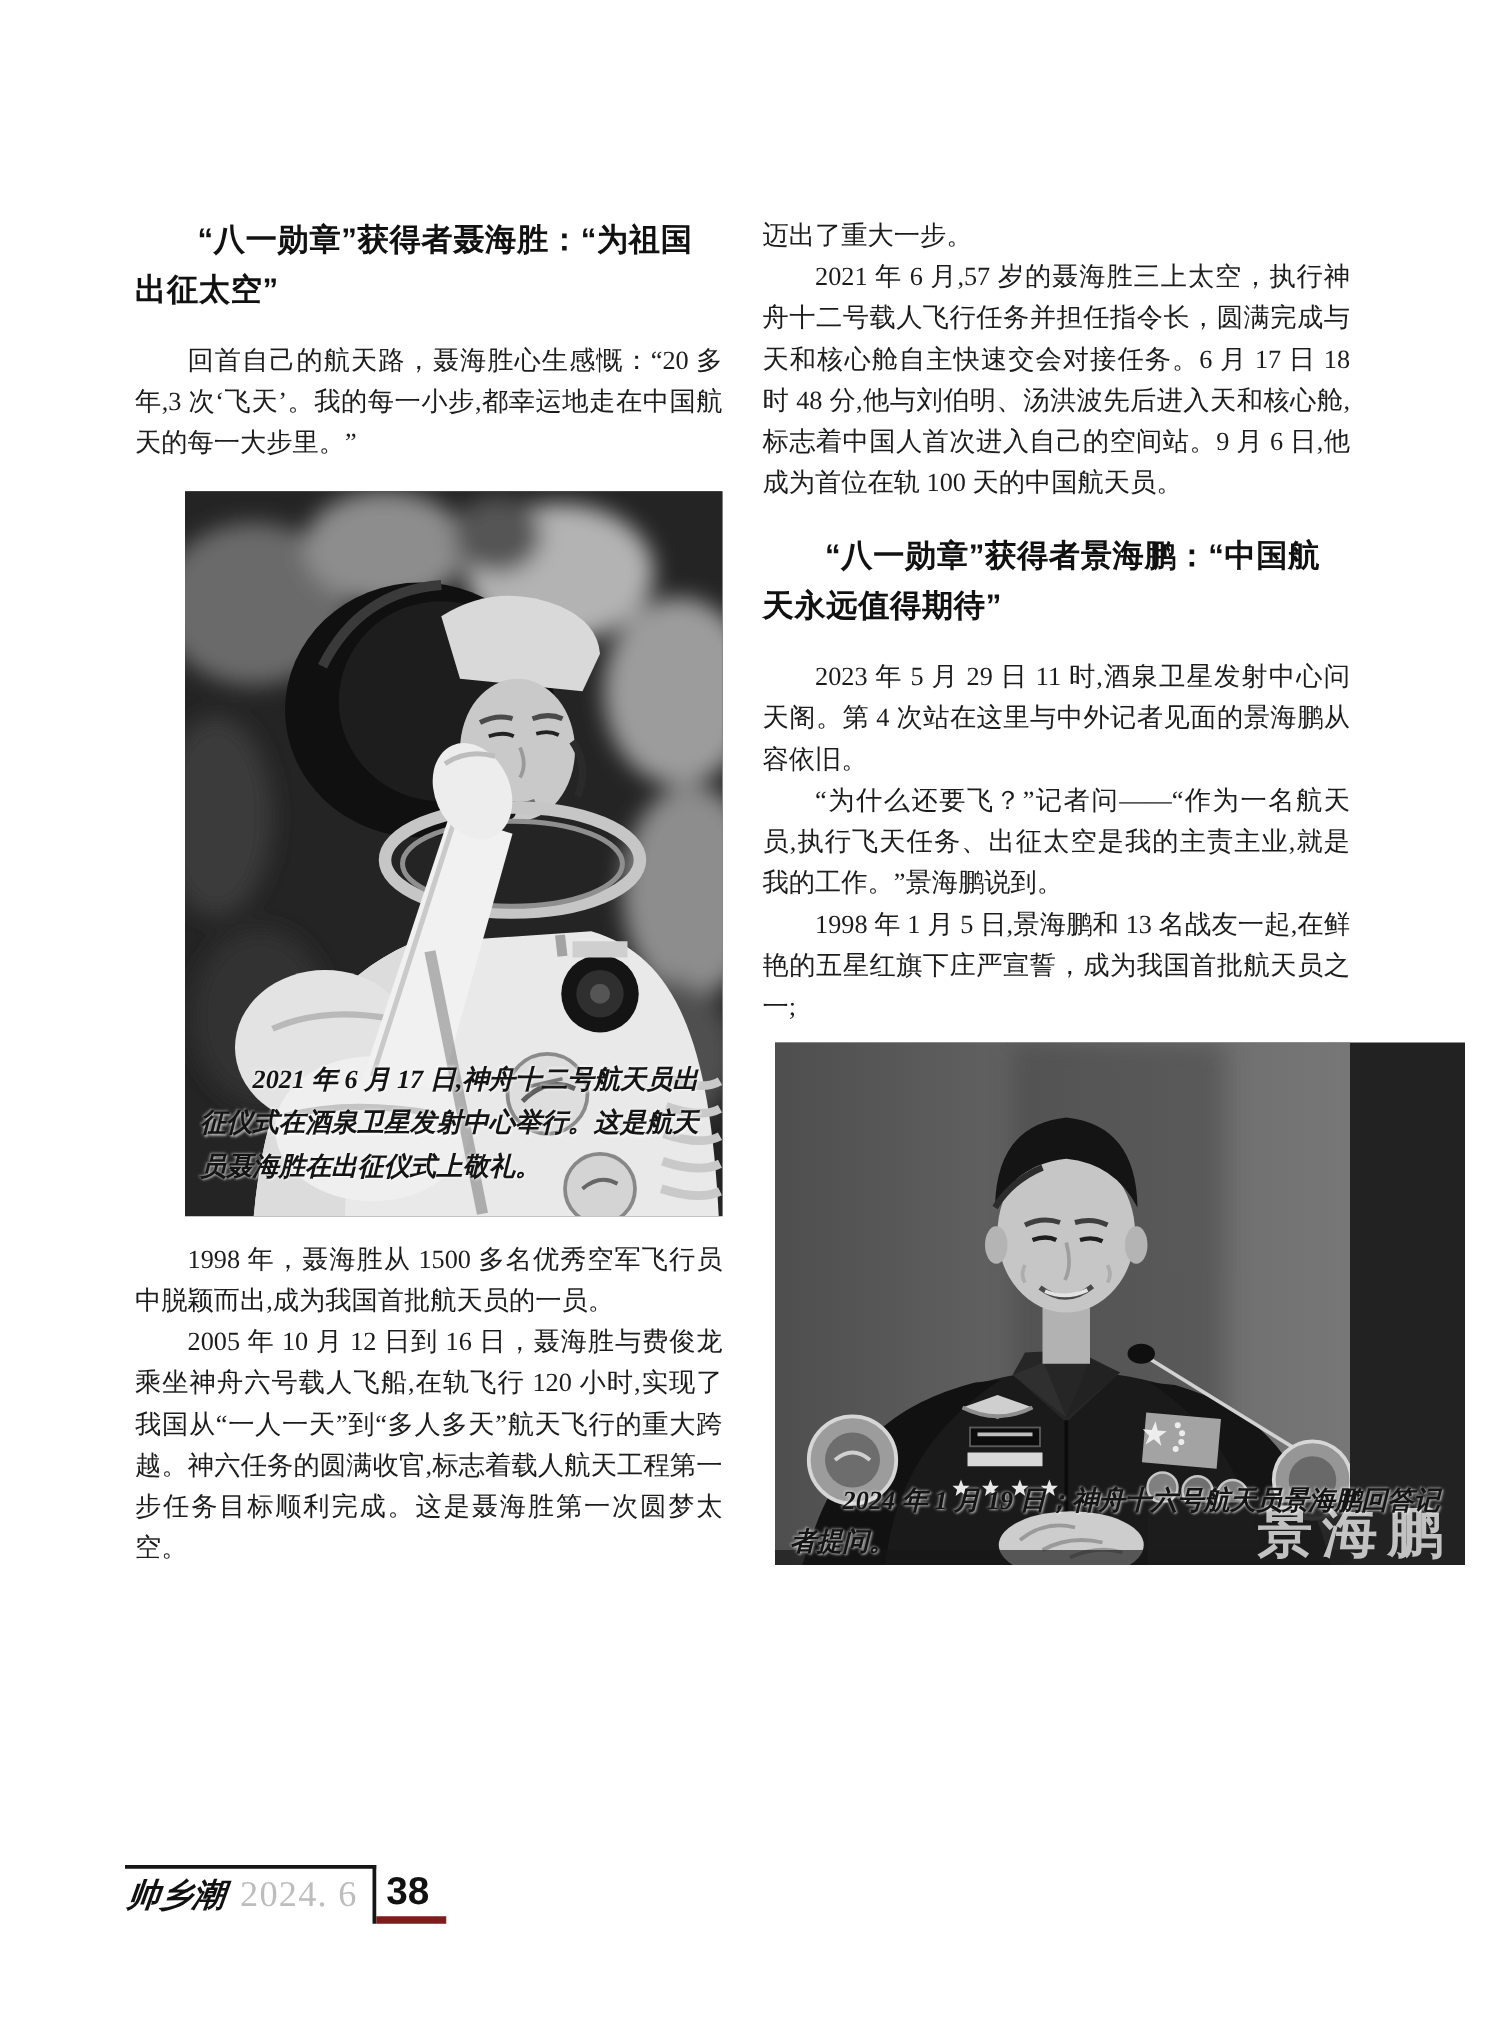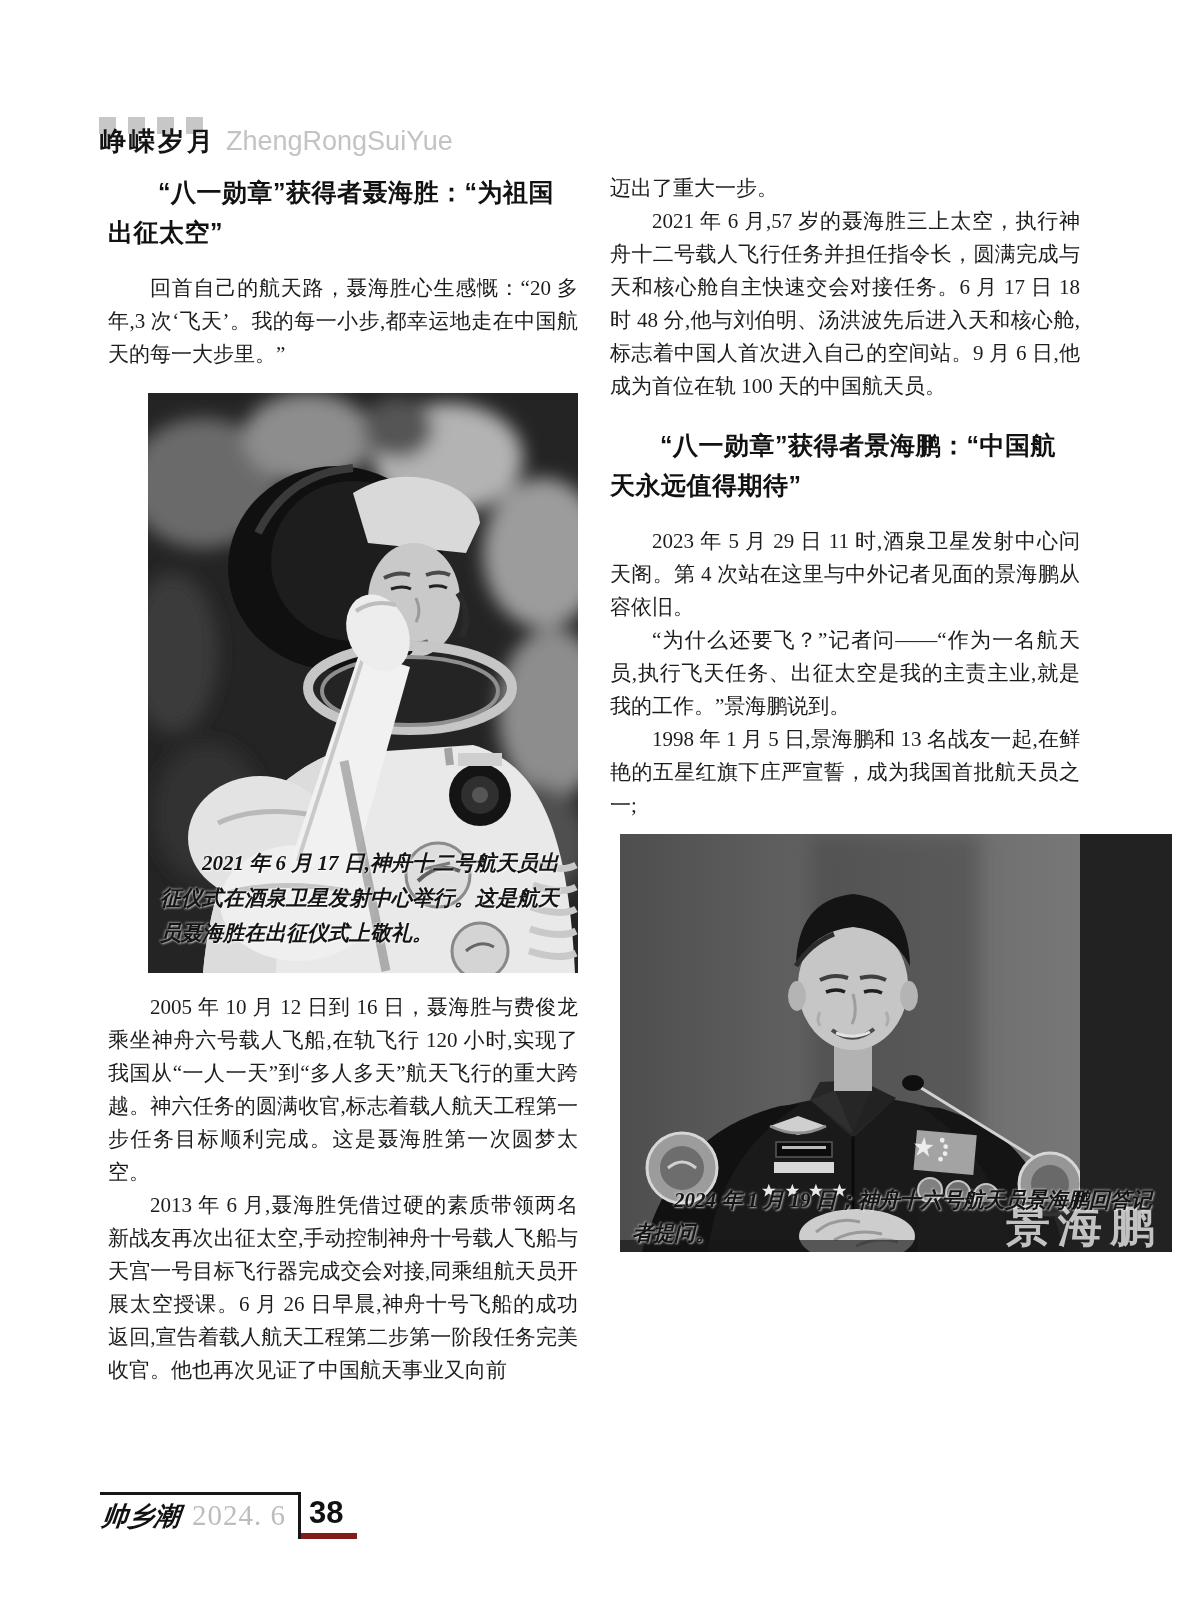--- a/index.html
+++ b/index.html
@@ -86,30 +86,20 @@
     font-family:"Liberation Sans","DejaVu Sans",sans-serif;
     font-size:31px;font-weight:700;color:#111;
     display:flex;align-items:flex-end;
   }
 </style>
 </head>
 <body>
 
 <div class="page">
 
-  <header class="masthead">
-    <span class="logo-wrap">
-      <span class="logo-sq sq1"></span>
-      <span class="logo-sq sq2"></span>
-      <span class="logo-sq sq3"></span>
-      <span class="logo-sq sq4"></span>
-      <span class="logo-text">峥嵘岁月</span>
-    </span>
-    <span class="pinyin">ZhengRongSuiYue</span>
-  </header>
 
   <section class="col col-left">
     <h1 class="headline">“八一勋章”获得者聂海胜：“为祖国出征太空”</h1>
     <p class="body-p">回首自己的航天路，聂海胜心生感慨：“20 多年,3 次‘飞天’。我的每一小步,都幸运地走在中国航天的每一大步里。”</p>
 
     <figure class="photo photo1">
       <svg width="430" height="580" viewBox="0 0 430 580" xmlns="http://www.w3.org/2000/svg">
         <defs>
           <filter id="soft1" x="-40%" y="-40%" width="180%" height="180%">
               <feGaussianBlur stdDeviation="9"></feGaussianBlur>
@@ -183,22 +173,22 @@
           <path d="M382,536 q30,10 46,2"></path>
           <path d="M381,558 q31,10 47,2"></path>
         </g>
 
         <path d="M196,368 L238,578" stroke="#3c3c3c" stroke-width="9" opacity=".35"></path>
         <path d="M300,355 L302,372" stroke="#3c3c3c" stroke-width="8" opacity=".4"></path>
       </svg>
       <figcaption class="caption caption1">2021 年 6 月 17 日,神舟十二号航天员出征仪式在酒泉卫星发射中心举行。这是航天员聂海胜在出征仪式上敬礼。</figcaption>
     </figure>
 
+    <p class="body-p">1998 年，聂海胜从 1500 多名优秀空军飞行员中脱颖而出,成为我国首批航天员的一员。</p>
     <p class="body-p">2005 年 10 月 12 日到 16 日，聂海胜与费俊龙乘坐神舟六号载人飞船,在轨飞行 120 小时,实现了我国从“一人一天”到“多人多天”航天飞行的重大跨越。神六任务的圆满收官,标志着载人航天工程第一步任务目标顺利完成。这是聂海胜第一次圆梦太空。</p>
-    <p class="body-p">2013 年 6 月,聂海胜凭借过硬的素质带领两名新战友再次出征太空,手动控制神舟十号载人飞船与天宫一号目标飞行器完成交会对接,同乘组航天员开展太空授课。6 月 26 日早晨,神舟十号飞船的成功返回,宣告着载人航天工程第二步第一阶段任务完美收官。他也再次见证了中国航天事业又向前</p>
   </section>
 
   <section class="col col-right">
     <p class="body-p no-indent">迈出了重大一步。</p>
     <p class="body-p">2021 年 6 月,57 岁的聂海胜三上太空，执行神舟十二号载人飞行任务并担任指令长，圆满完成与天和核心舱自主快速交会对接任务。6 月 17 日 18 时 48 分,他与刘伯明、汤洪波先后进入天和核心舱,标志着中国人首次进入自己的空间站。9 月 6 日,他成为首位在轨 100 天的中国航天员。</p>
 
     <h1 class="headline headline2">“八一勋章”获得者景海鹏：“中国航天永远值得期待”</h1>
     <p class="body-p">2023 年 5 月 29 日 11 时,酒泉卫星发射中心问天阁。第 4 次站在这里与中外记者见面的景海鹏从容依旧。</p>
     <p class="body-p">“为什么还要飞？”记者问——“作为一名航天员,执行飞天任务、出征太空是我的主责主业,就是我的工作。”景海鹏说到。</p>
     <p class="body-p">1998 年 1 月 5 日,景海鹏和 13 名战友一起,在鲜艳的五星红旗下庄严宣誓，成为我国首批航天员之一;</p>

